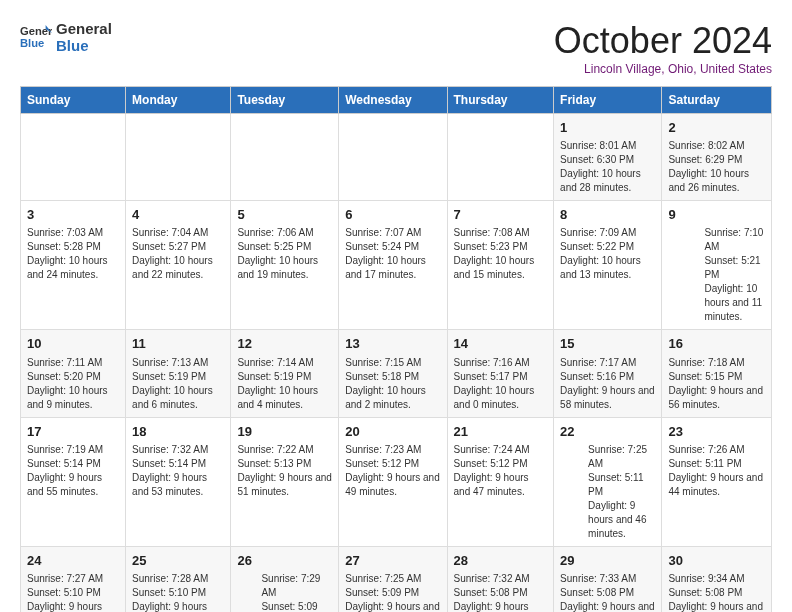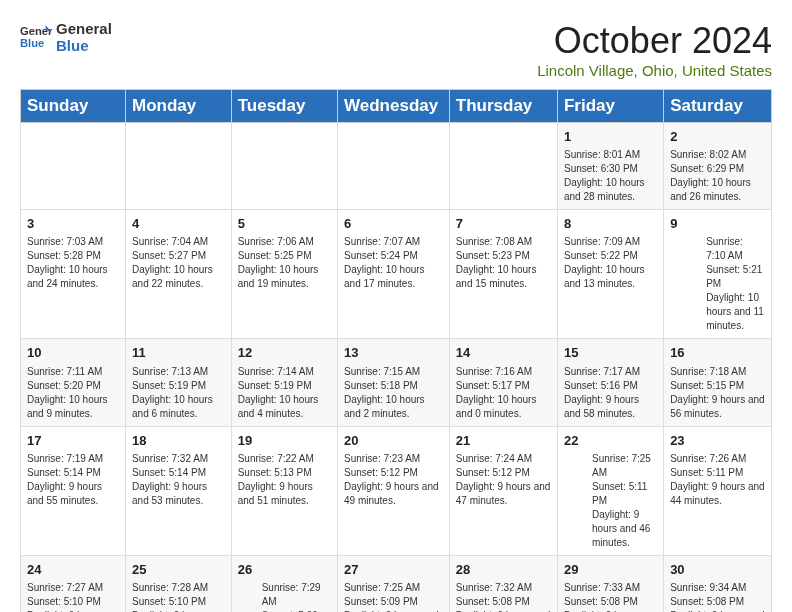--- a/index.html
+++ b/index.html
@@ -27,34 +27,34 @@
     }
     .title-block {
       text-align: right;
     }
     .month-title {
       font-size: 36px;
       font-weight: normal;
       color: #222;
     }
     .location {
-      font-size: 15px;
-      color: #4d7c0f;
+      font-size: 12px;
+      color: #701a75;
     }
     table {
       width: 100%;
       border-collapse: collapse;
       font-size: 11px;
     }
     thead tr th {
       background: #2a6fba;
       color: #fff;
       text-align: left;
       padding: 6px 6px;
-      font-size: 17px;
+      font-size: 12px;
       font-weight: bold;
       border: 1px solid #ccc;
     }
     tbody tr td {
       vertical-align: top;
       padding: 5px 6px;
       border: 1px solid #ddd;
       width: 113px;
       min-height: 80px;
       background: #fff;

